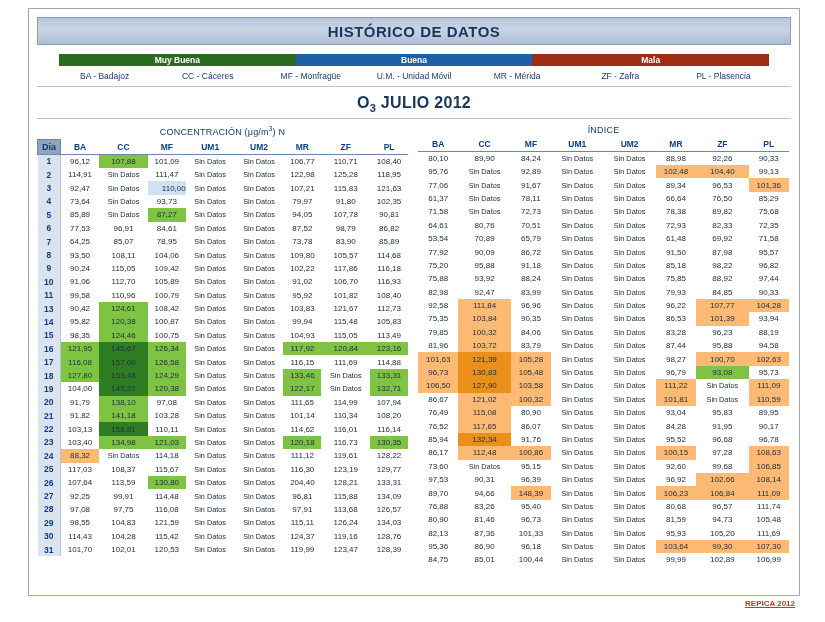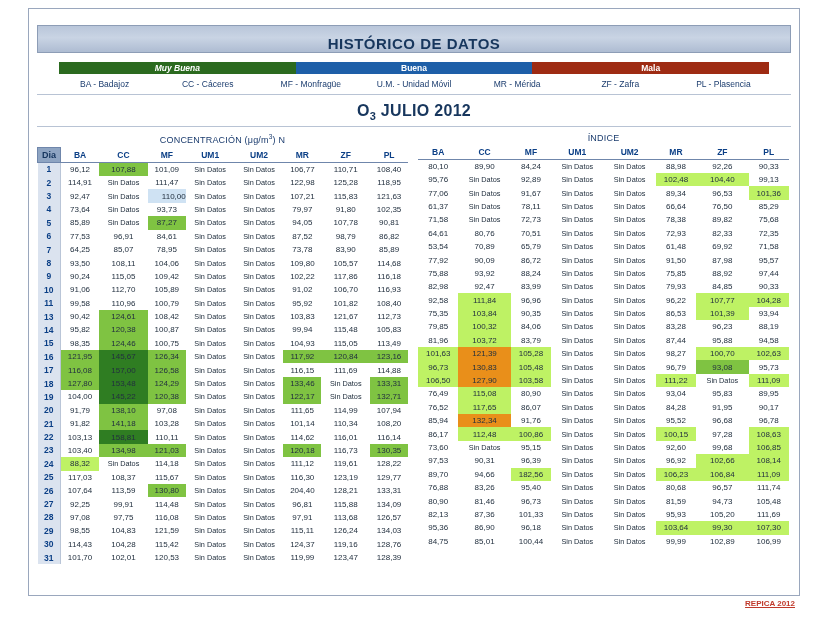--- a/index.html
+++ b/index.html
@@ -9,33 +9,33 @@
     font-family:"Liberation Sans", sans-serif;
     font-size:9px;
     color:#1b3c6e;
     overflow:hidden;
   }
   .page{position:relative;width:825px;height:622px;}
   .frame{position:absolute;left:28px;top:8px;width:770px;height:586px;border:1px solid #9aa7bd;background:#fff;}
 
   
   .titlebar{
-    margin:16px 8px 0 8px;height:26px;
+    margin:8px 8px 0 8px;height:26px;
     background:linear-gradient(to bottom,#b9c6da 0%,#c9d4e4 45%,#aebcd2 100%);
     border:1px solid #8d9db6;
-    display:flex;align-items:flex-end;justify-content:center;
+    display:flex;align-items:center;justify-content:center;
   }
   .titlebar .t{
     font-size:15px;font-weight:bold;color:#17365d;letter-spacing:.5px;
   }
 
   
   .legend{margin:9px 30px 0 30px;display:flex;height:12px;}
   .legend .cell{flex:1;color:#fff;font-size:8.5px;font-weight:bold;text-align:center;line-height:12px;}
-  .legend .c1{background:#2b6a1f;font-style:italic;}
+  .legend .c1{background:#2b6a1f;}
   .legend .c2{background:#1e5fa8;}
   .legend .c3{background:#d9a200;}
   .legend .c4{background:#9e2b13;}
 
   .legend2{margin:3px 24px 0 24px;display:flex;height:14px;align-items:center;}
   .legend2 .k{flex:1;text-align:center;font-size:8.5px;color:#1b3c6e;}
 
   .rule{margin:3px 8px 0 8px;border-top:1px solid #b8c3d4;}
 
   
@@ -66,21 +66,21 @@
     background:#8ea4c2;color:#15355e;font-weight:bold;font-size:9px;
     border:1px solid #6f86ab;
   }
   td.day{color:#0b3f86;font-weight:bold;font-size:8.5px;background:#dbe3ef;border-right:1px solid #b9c5d7;}
   td.v{color:#22303f;}
   .nd{color:#2a3a4a;}
   
   .g{background:#2f7d22;color:#ffffff;}          
   .g2{background:#7fc342;color:#123a05;}         
   .b{background:#cfe2f3;color:#13314f;text-align:right;}          
-  .y{background:#bef264;color:#3a2a00;}          
+  .y{background:#fdba74;color:#3a2a00;}          
   .o{background:#e98f1a;color:#3a2000;}          
   .w{background:#ffffff;color:#22303f;}
 
   .footer{
     position:absolute;right:30px;bottom:14px;
     font-size:8px;font-weight:bold;color:#c0392b;text-decoration:underline;
   }
 </style>
 </head>
 <body>
@@ -562,20 +562,30 @@
                 <td class="v w">77,92</td>
                 <td class="v w">90,09</td>
                 <td class="v w">86,72</td>
                 <td class="v nd" style="font-size: 7.3px;">Sin Datos</td>
                 <td class="v nd" style="font-size: 7.3px;">Sin Datos</td>
                 <td class="v w">91,50</td>
                 <td class="v w">87,98</td>
                 <td class="v w">95,57</td>
               </tr>
               <tr>
+                <td class="v w">75,20</td>
+                <td class="v w">95,88</td>
+                <td class="v w">91,18</td>
+                <td class="v nd" style="font-size: 7.3px;">Sin Datos</td>
+                <td class="v nd" style="font-size: 7.3px;">Sin Datos</td>
+                <td class="v w">85,18</td>
+                <td class="v w">98,22</td>
+                <td class="v w">96,82</td>
+              </tr>
+              <tr>
                 <td class="v w">75,88</td>
                 <td class="v w">93,92</td>
                 <td class="v w">88,24</td>
                 <td class="v nd" style="font-size: 7.3px;">Sin Datos</td>
                 <td class="v nd" style="font-size: 7.3px;">Sin Datos</td>
                 <td class="v w">75,85</td>
                 <td class="v w">88,92</td>
                 <td class="v w">97,44</td>
               </tr>
               <tr>
@@ -652,20 +662,30 @@
                 <td class="v y">106,50</td>
                 <td class="v o">127,90</td>
                 <td class="v y">103,58</td>
                 <td class="v nd" style="font-size: 7.3px;">Sin Datos</td>
                 <td class="v nd" style="font-size: 7.3px;">Sin Datos</td>
                 <td class="v y">111,22</td>
                 <td class="v nd" style="font-size: 7.3px;">Sin Datos</td>
                 <td class="v y">111,09</td>
               </tr>
               <tr>
+                <td class="v w">86,67</td>
+                <td class="v y">121,02</td>
+                <td class="v y">100,32</td>
+                <td class="v nd" style="font-size: 7.3px;">Sin Datos</td>
+                <td class="v nd" style="font-size: 7.3px;">Sin Datos</td>
+                <td class="v y">101,81</td>
+                <td class="v nd" style="font-size: 7.3px;">Sin Datos</td>
+                <td class="v y">110,59</td>
+              </tr>
+              <tr>
                 <td class="v w">76,49</td>
                 <td class="v y">115,08</td>
                 <td class="v w">80,90</td>
                 <td class="v nd" style="font-size: 7.3px;">Sin Datos</td>
                 <td class="v nd" style="font-size: 7.3px;">Sin Datos</td>
                 <td class="v w">93,04</td>
                 <td class="v w">95,83</td>
                 <td class="v w">89,95</td>
               </tr>
               <tr>
@@ -714,21 +734,21 @@
                 <td class="v w">96,39</td>
                 <td class="v nd" style="font-size: 7.3px;">Sin Datos</td>
                 <td class="v nd" style="font-size: 7.3px;">Sin Datos</td>
                 <td class="v w">96,92</td>
                 <td class="v y">102,66</td>
                 <td class="v y">108,14</td>
               </tr>
               <tr>
                 <td class="v w">89,70</td>
                 <td class="v w">94,66</td>
-                <td class="v y">182,56</td>
+                <td class="v y">148,39</td>
                 <td class="v nd" style="font-size: 7.3px;">Sin Datos</td>
                 <td class="v nd" style="font-size: 7.3px;">Sin Datos</td>
                 <td class="v y">106,23</td>
                 <td class="v y">106,84</td>
                 <td class="v y">111,09</td>
               </tr>
               <tr>
                 <td class="v w">76,88</td>
                 <td class="v w">83,26</td>
                 <td class="v w">95,40</td>

